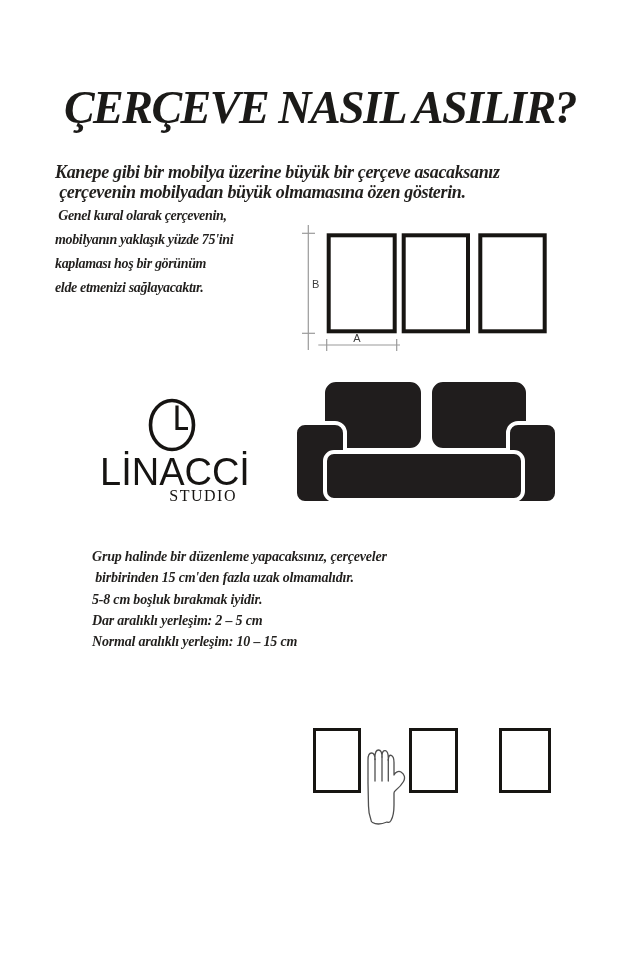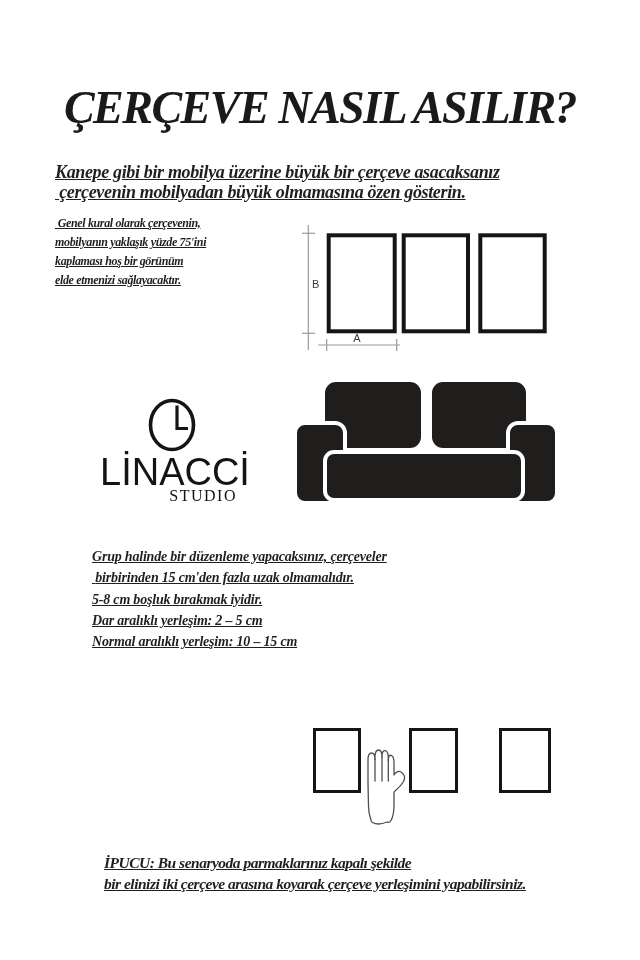--- a/index.html
+++ b/index.html
@@ -8,26 +8,25 @@
     font-family:"Liberation Serif",serif;color:#1e1c1a;
   }
   .title{
     position:absolute;top:84px;left:0;width:640px;text-align:center;
     font-style:italic;font-weight:700;font-size:46px;line-height:1.05;
     letter-spacing:-1.5px;color:#1b1a18;white-space:pre;
   }
   .body-text{
     font-style:italic;font-weight:700;white-space:pre-wrap;
     color:#211f1d;
-    text-decoration:underline;
   }
   .intro-lead{position:absolute;left:55px;top:163px;width:500px;
     font-size:18px;line-height:19.5px;letter-spacing:-0.35px;}
-  .intro-wrap{position:absolute;left:55px;top:214px;width:280px;
-    font-size:12px;line-height:19px;letter-spacing:-0.35px;}
+  .intro-wrap{position:absolute;left:55px;top:204px;width:280px;
+    font-size:14px;line-height:24px;letter-spacing:-0.35px;}
   .spacing-rules{position:absolute;left:92px;top:546px;width:500px;
     font-size:14px;line-height:21.3px;letter-spacing:-0.2px;}
   .tip-text{position:absolute;left:104px;top:853px;width:520px;
     font-size:15.5px;line-height:20.5px;letter-spacing:-0.5px;}
   .frames-diagram{position:absolute;left:300px;top:218px;width:260px;height:138px;}
   .sofa{position:absolute;left:293px;top:368px;width:270px;height:137px;}
   .hand-diagram{position:absolute;left:310px;top:715px;width:245px;height:118px;}
   .logo-clock{position:absolute;left:146px;top:397px;width:54px;height:58px;}
   .logo-brand{
     position:absolute;left:100px;top:455px;width:137px;text-align:center;
@@ -126,16 +125,14 @@
         C91.5,70 88,73.5 85.5,75.5 C84.5,76.3 84,77 84,78
         L84,90
         C84,97 83,102 81,105.5 C80,107.3 78.5,107.8 77,107
         C71,109.5 66,109.5 62.5,107.5 C61.5,107 61,106 61,105 Z"></path>
       <path fill="none" d="M65,44 L65,66"></path>
       <path fill="none" d="M72,42 L72,66"></path>
       <path fill="none" d="M78.3,44.5 L78.3,66"></path>
     </g>
   </svg>
 
-  <div class="body-text tip-text">İPUCU: Bu senaryoda parmaklarınız kapalı şekilde
-bir elinizi iki çerçeve arasına koyarak çerçeve yerleşimini yapabilirsiniz.</div>
 
 </div>
 
 </body></html>

